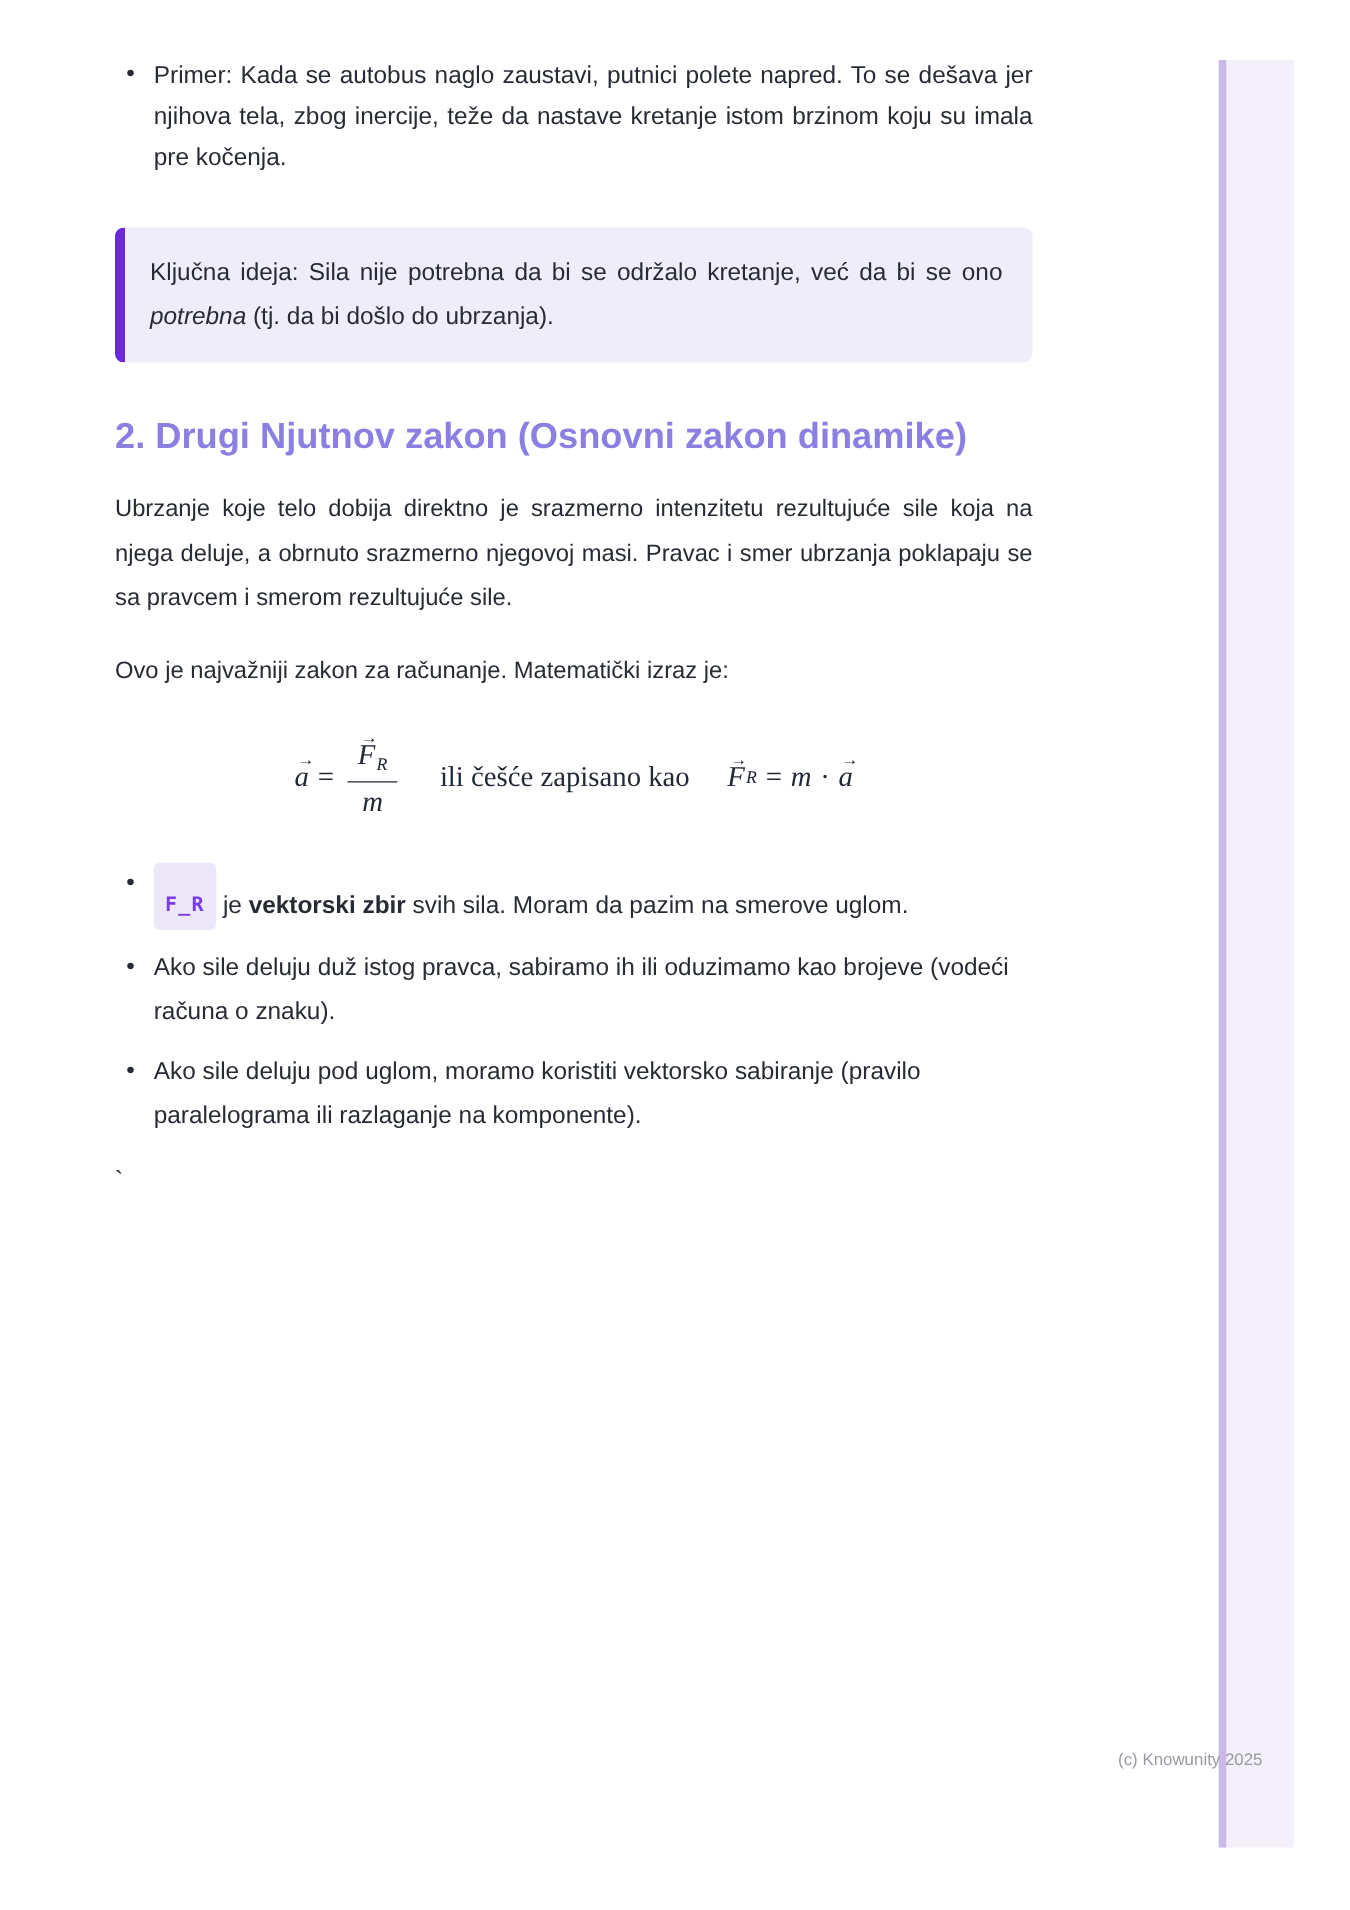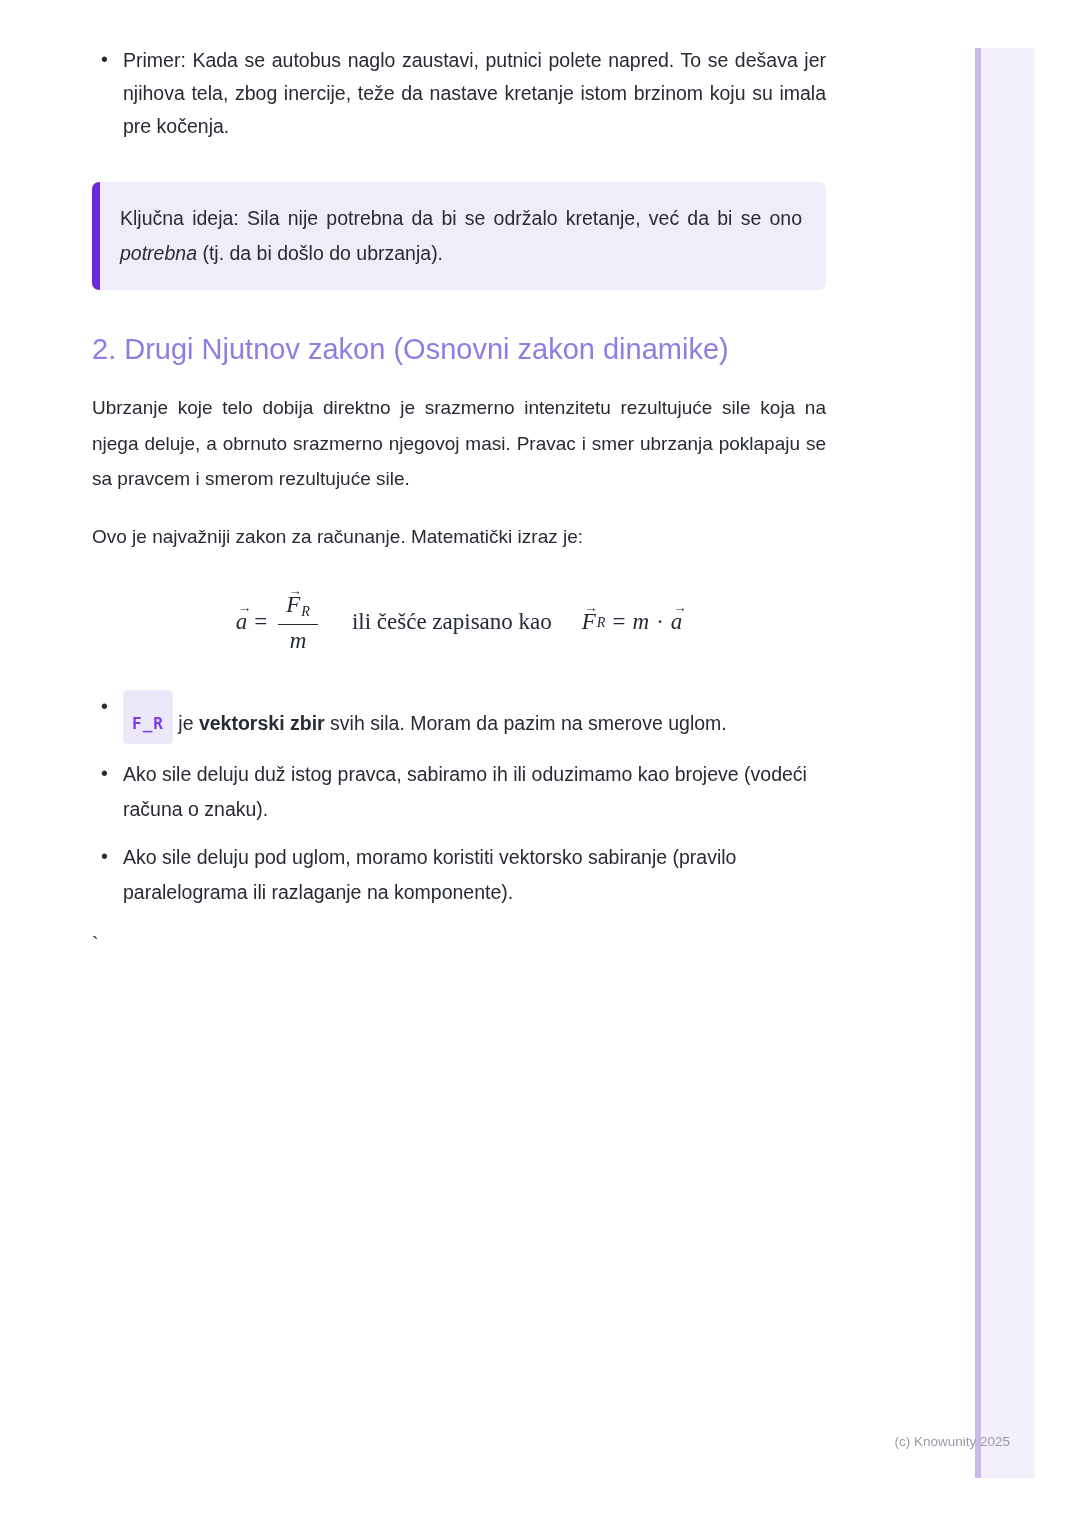--- a/index.html
+++ b/index.html
@@ -27,21 +27,21 @@
     background:var(--callout-bg,#f0edfa);
     border-left:8px solid var(--callout-border,#6d28d9);
     border-radius:7px;
     padding:19px 24px 19px 20px;
     font-size:19.5px;line-height:35px;text-align:justify;
   }
   .callout .lbl{font-weight:normal;margin-top:15px;}
   .callout .it{font-style:italic;}
   
   h2.section-heading{
-    margin:40px 0 12px 0;font-size:29px;line-height:38px;font-weight:normal;
+    margin:40px 0 12px 0;font-size:29px;line-height:38px;font-weight:bold;
     color:var(--accent-heading,#8b7fe2);
   }
   
   p.para{margin:22px 0 0 0;font-size:19px;line-height:35.5px;}
   p.justified{text-align:justify;}
   
   .formula-row{
     margin-top:26px;height:84px;
     display:flex;align-items:center;justify-content:center;
     font-family:"Liberation Serif", serif;
@@ -68,21 +68,21 @@
     font-family:"DejaVu Sans Mono", monospace;
     font-weight:bold;font-size:16px;letter-spacing:1px;
     color:var(--chip-text,#7c3aed);
     background:var(--chip-bg,#ece8f9);
     border-radius:5px;padding:16px 9px 3px 9px;
     vertical-align:1px;
   }
   .b{font-weight:bold;text-align:center;}
   .stray{margin:24px 0 0 0;font-size:19.5px;line-height:20px;}
   .footer{
-    position:absolute;top:1434px;right:70px;
+    position:absolute;top:1400px;right:70px;
     font-size:13.5px;color:var(--footer-text,#9b9aa4);
     z-index:2;
   }
 </style>
 </head>
 <body>
 
 <div class="side-strip"></div>
 
 <div class="content">

